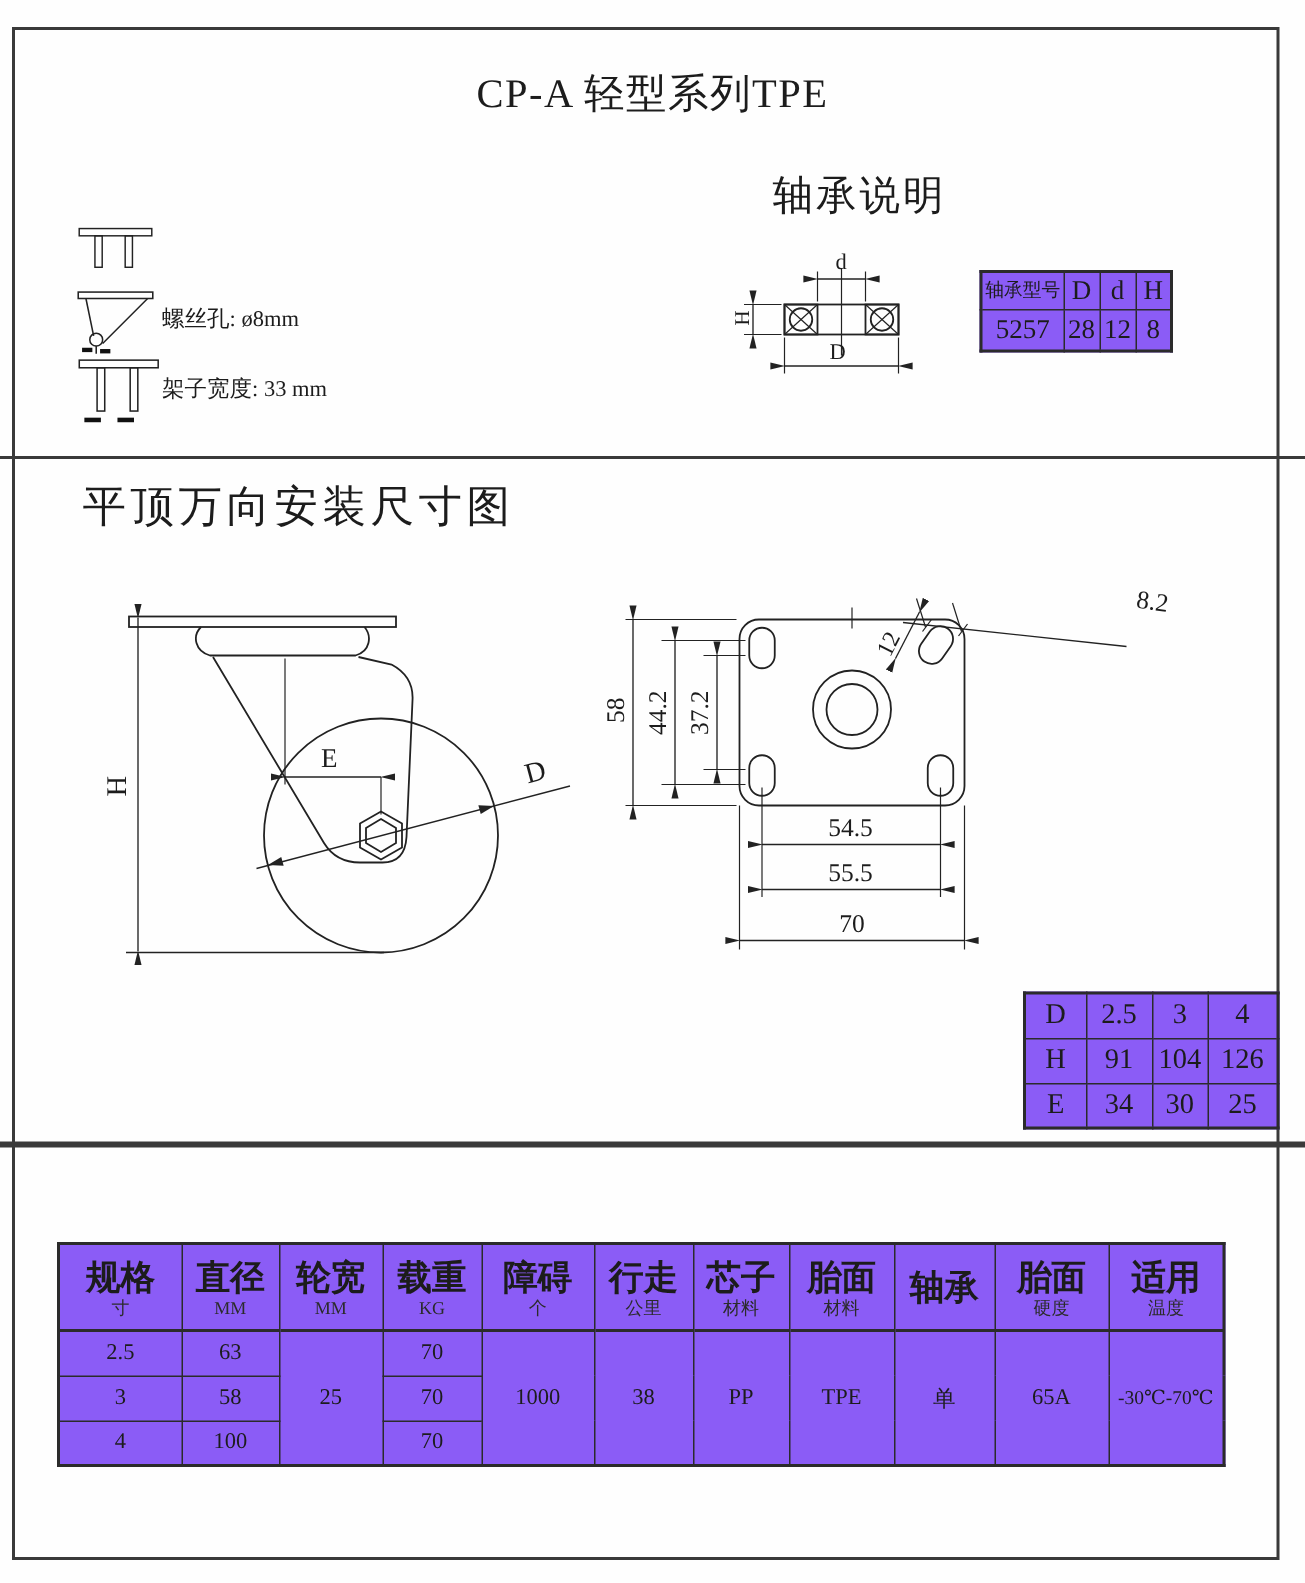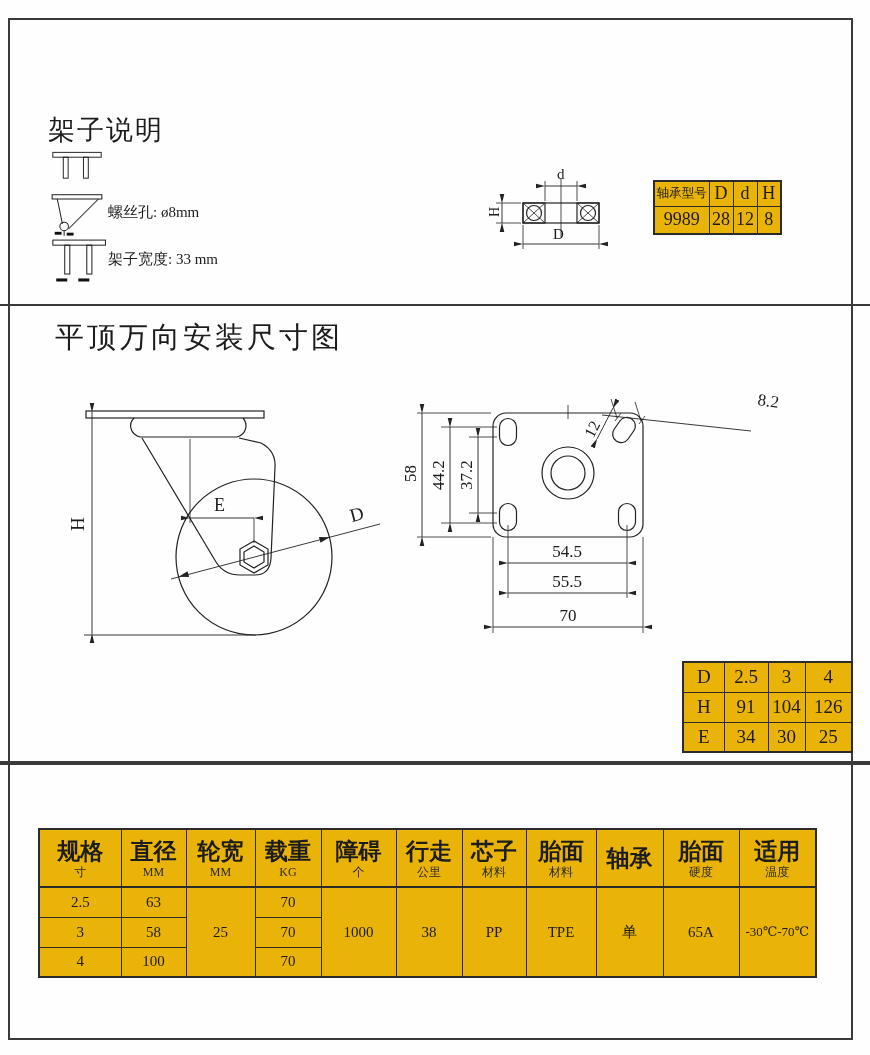--- a/index.html
+++ b/index.html
@@ -21,21 +21,21 @@
   .abs { position:absolute; }
   .spec-line { position:absolute; font-size:15px; white-space:nowrap; }
   .spec-big { font-size:22px; }
   .spec-small { font-size:13px; }
   svg { overflow:visible; }
   svg text { fill:#1c1c1c; font-family:"Liberation Serif","DejaVu Serif",serif; }
   .dwg { stroke:#222; stroke-width:1.2; fill:none; }
   .dim { stroke:#222; stroke-width:0.9; fill:none; }
   .thin { stroke:#222; stroke-width:0.8; fill:none; }
 
-  table { border-collapse:collapse; position:absolute; background:#eab308; }
+  table { border-collapse:collapse; position:absolute; background:#8b5cf6; }
   td,th { border:1.5px solid #2b2b2b; text-align:center; vertical-align:middle; }
 
   .bearing-table { left:653px; top:180px; }
   .bearing-table th { width:55px; height:25px; font-size:12.5px; font-weight:normal; }
   .bearing-table th.sz { width:24px; font-size:18px; }
   .bearing-table td { height:28px; font-size:18px; }
   .bearing-table { border:2px solid #2b2b2b; }
 
   .dhe-table { left:682px; top:661px; border:2px solid #2b2b2b; }
   .dhe-table td { height:30px; font-size:19px; }
@@ -48,22 +48,22 @@
   .report-table th .sub  { font-size:12px; font-weight:normal; line-height:15px; color:#2b2b2b; }
   .report-table td { height:30px; font-size:15px; }
   .report-table td.temp { font-size:13px; }
 </style>
 </head>
 <body>
 
 <div class="page">
   <div class="outer-border"></div>
 
-
-  <div class="sec-heading h-frame">架子说明</div>
+  <div class="title">CP-A  轻型系列TPE</div>
+
 
   <svg class="abs" style="left:52px;top:150px" width="50" height="37" viewBox="0 0 62 42">
     <defs>
       <marker id="ar" viewBox="0 0 10 6" refX="0.5" refY="3" markerWidth="11" markerHeight="6.6" orient="auto-start-reverse">
         <path d="M0,3 L10,0.6 L10,5.4 Z" fill="#222"></path>
       </marker>
     </defs>
     <rect class="dwg" x="1" y="1" width="60" height="6"></rect>
     <rect class="dwg" x="14" y="7" width="6" height="26"></rect>
     <rect class="dwg" x="39" y="7" width="6" height="26"></rect>
@@ -86,20 +86,21 @@
     <rect class="dwg" x="1" y="1" width="62" height="6"></rect>
     <rect class="dwg" x="15" y="7" width="6" height="34"></rect>
     <rect class="dwg" x="41" y="7" width="6" height="34"></rect>
     <line x1="5" y1="48" x2="18" y2="48" stroke="#111" stroke-width="3.6"></line>
     <line x1="31" y1="48" x2="44" y2="48" stroke="#111" stroke-width="3.6"></line>
   </svg>
   <div class="spec-line" style="left:108px;top:250px">
     <span>架子宽度: </span><span>33 mm</span>
   </div>
 
+  <div class="sec-heading h-bearing">轴承说明</div>
 
   <svg class="abs" style="left:490px;top:165px" width="130" height="95" viewBox="0 0 130 95">
     <rect class="dwg" x="33" y="38" width="76" height="20"></rect>
     <rect class="dwg" x="33" y="38" width="22" height="20"></rect>
     <rect class="dwg" x="87" y="38" width="22" height="20"></rect>
     <circle class="dwg" cx="44" cy="48" r="7.5"></circle>
     <circle class="dwg" cx="98" cy="48" r="7.5"></circle>
     <line class="thin" x1="33" y1="38" x2="55" y2="58"></line>
     <line class="thin" x1="55" y1="38" x2="33" y2="58"></line>
     <line class="thin" x1="87" y1="38" x2="109" y2="58"></line>
@@ -124,21 +125,21 @@
 
   <table class="bearing-table">
     <tbody>
         <tr>
       <th>轴承型号</th>
       <th class="sz">D</th>
       <th class="sz">d</th>
       <th class="sz">H</th>
     </tr>
     <tr>
-      <td>9989</td>
+      <td>5257</td>
       <td>28</td>
       <td>12</td>
       <td>8</td>
     </tr>
   </tbody>
     </table>
 
   <div class="divider divider-1"></div>
 
   <div class="sec-heading h-install">平顶万向安装尺寸图</div>

